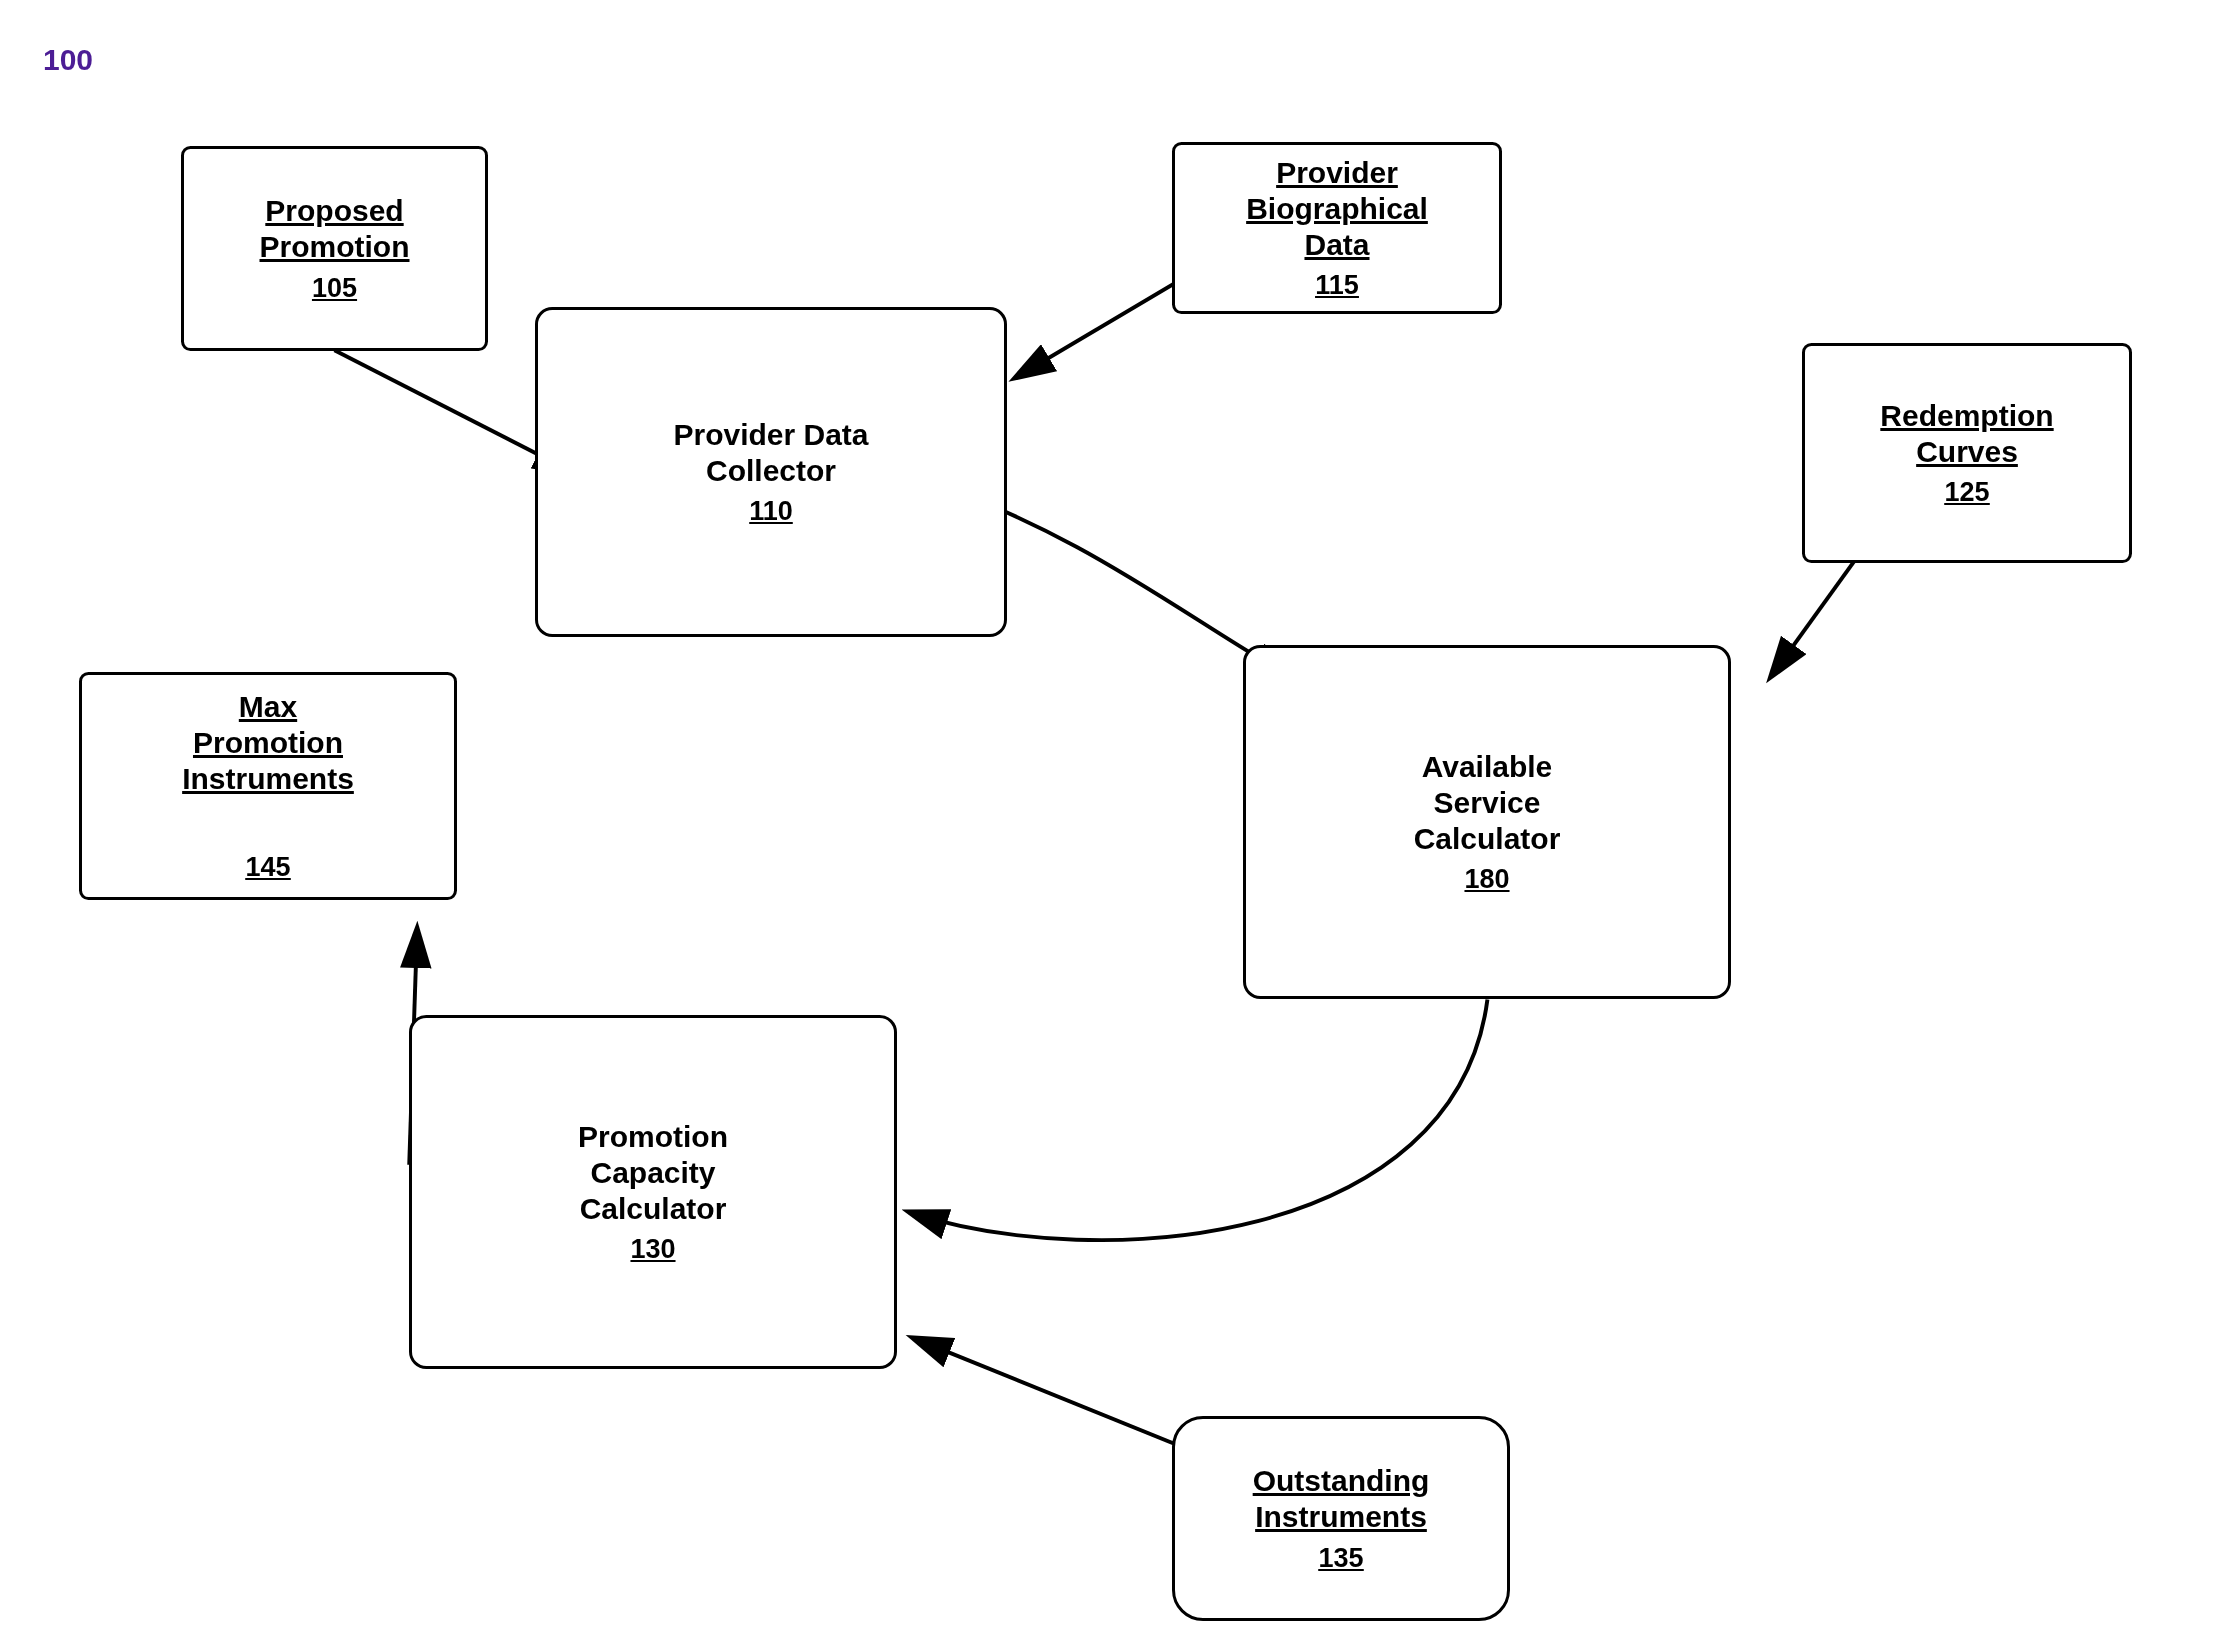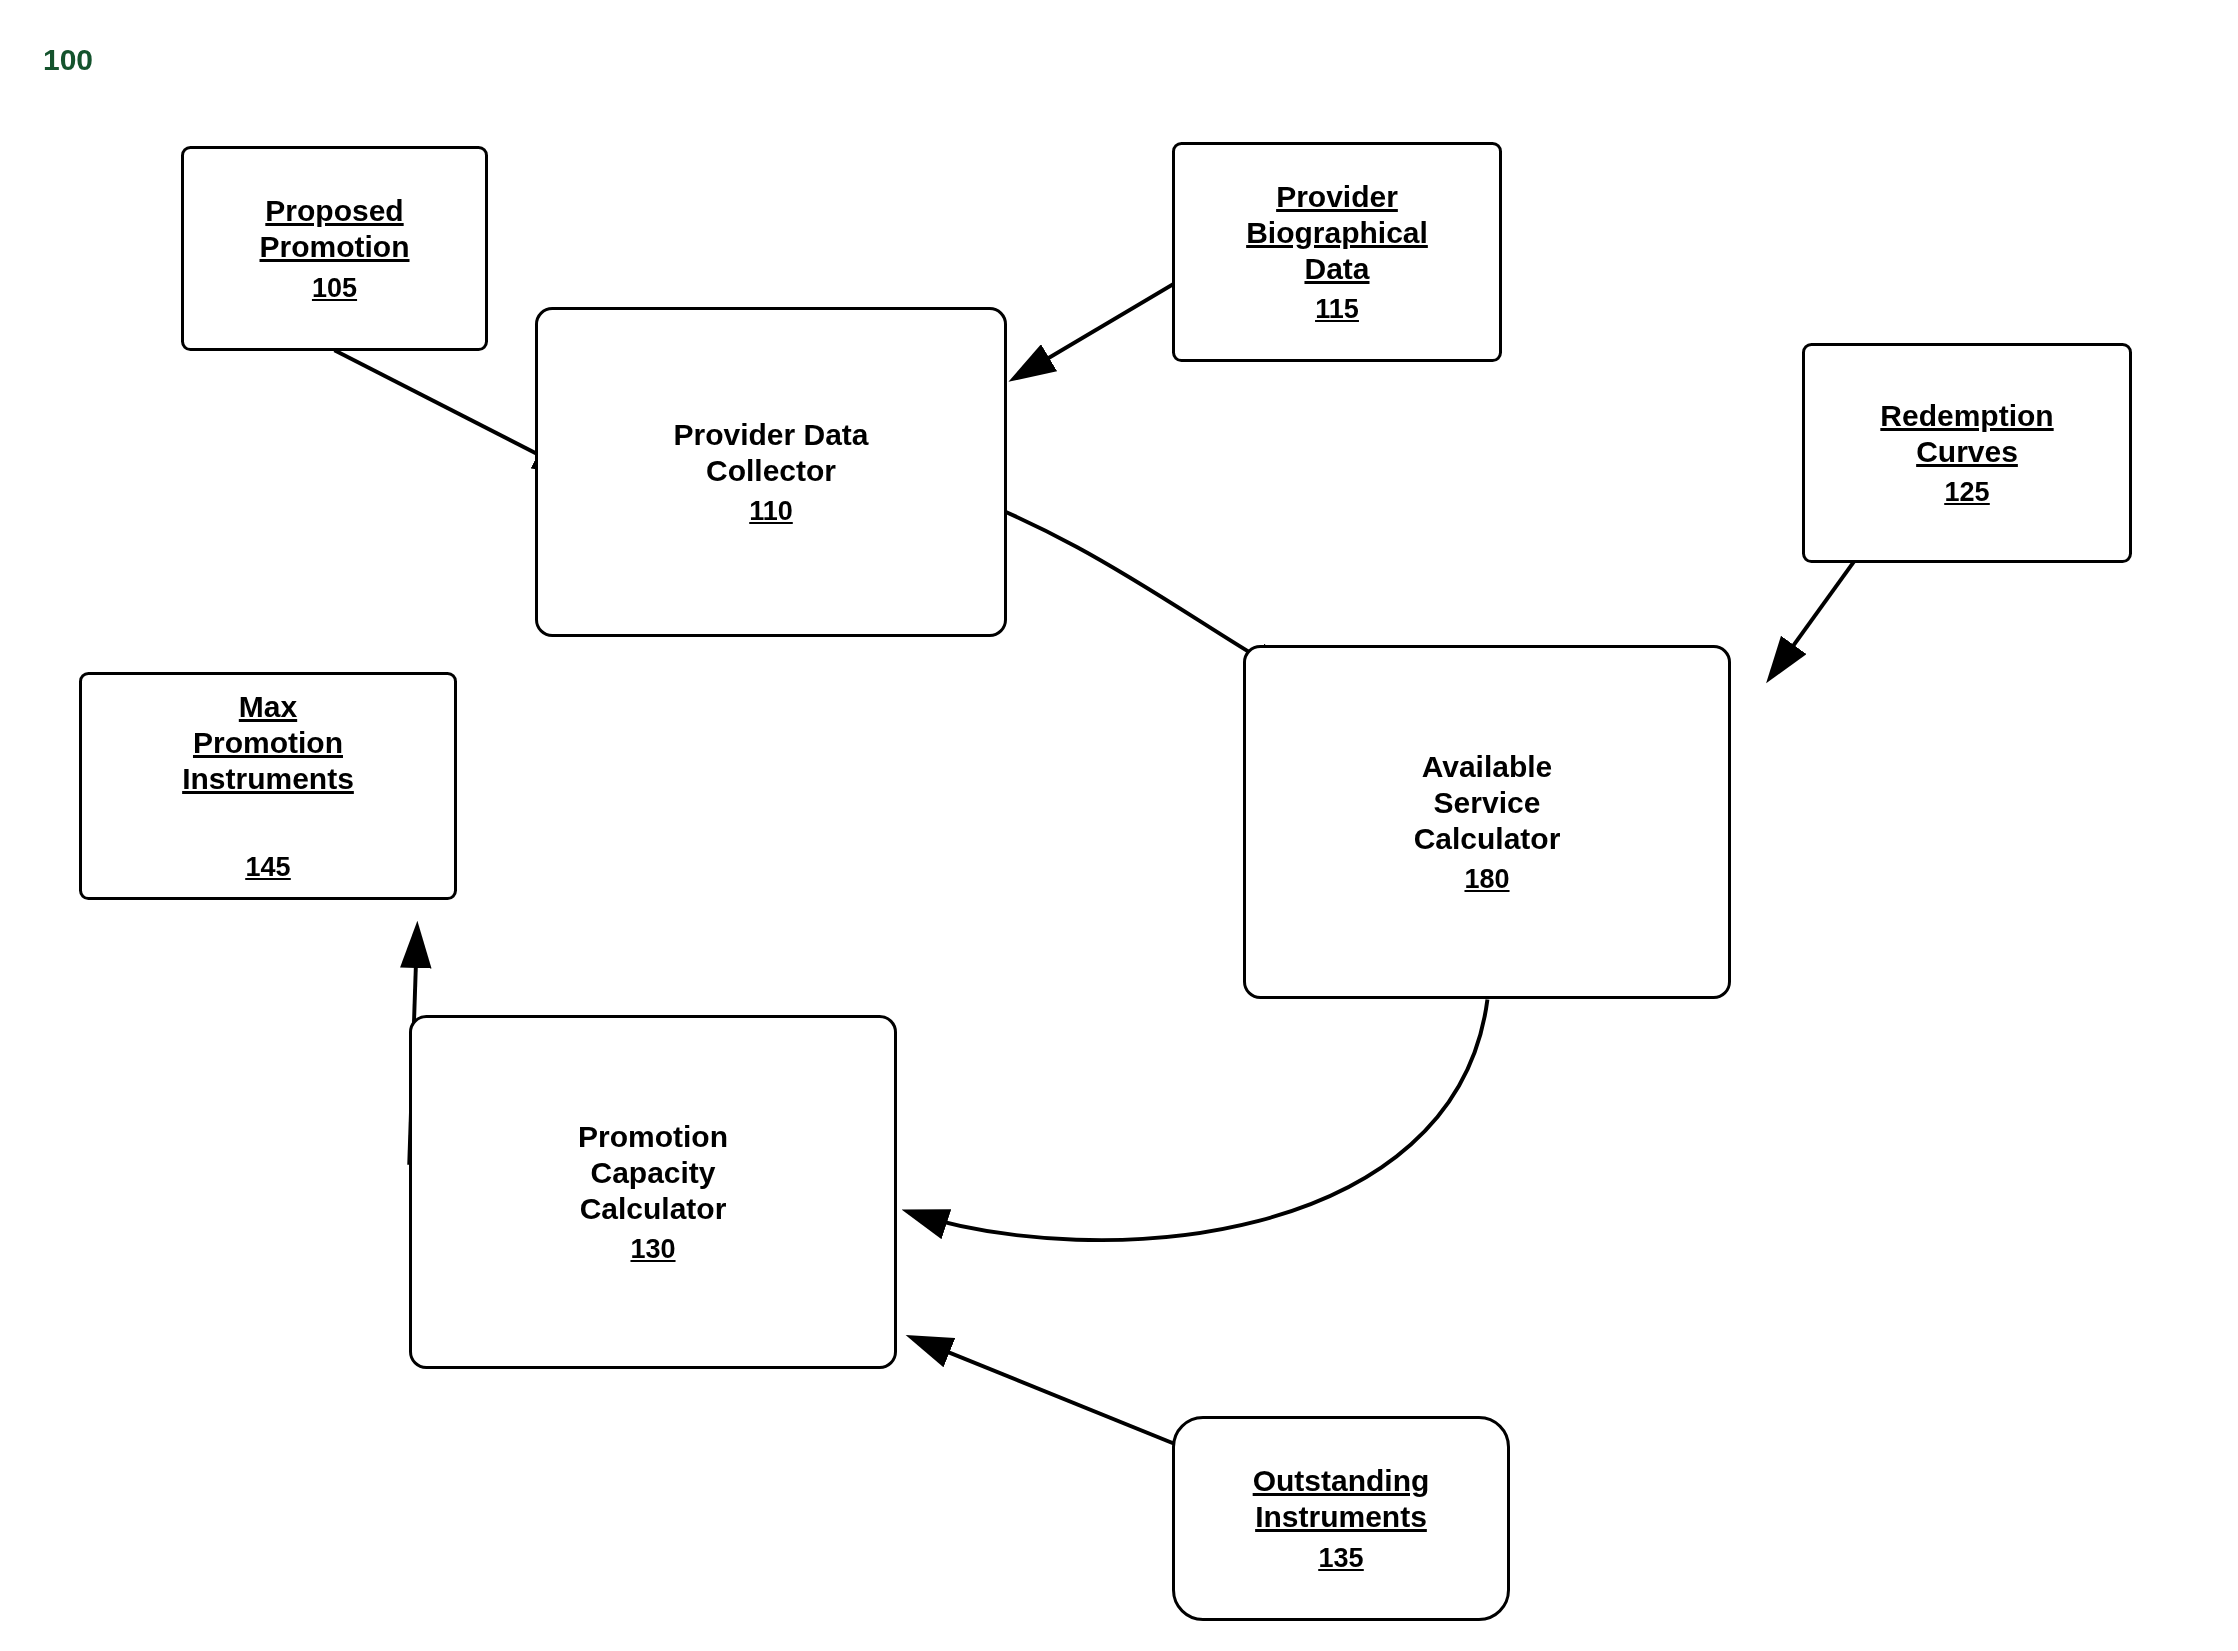--- a/index.html
+++ b/index.html
@@ -17,21 +17,21 @@
       width: 2239px;
       height: 1652px;
     }
 
     .diagram-label {
       position: absolute;
       top: 43px;
       left: 43px;
       font-size: 30px;
       font-weight: bold;
-      color: #14532d;
+      color: #4c1d95;
     }
 
     
     .box {
       position: absolute;
       border: 3.9px solid #000;
       border-radius: 17.3px;
       background: #fff;
       display: flex;
       flex-direction: column;
@@ -104,21 +104,21 @@
   <div class="box box-small" style="left:181px; top:146px; width:307px; height:205px;">
     <div class="box-title">Proposed<br>Promotion</div>
     <div class="box-number">105</div>
   </div>
 
   <div class="box" style="left:535px; top:307px; width:472px; height:330px;">
     <div class="box-title">Provider Data<br>Collector</div>
     <div class="box-number">110</div>
   </div>
 
-  <div class="box box-small" style="left:1172px; top:142px; width:330px; height:220px;">
+  <div class="box box-small" style="left:1172px; top:142px; width:330px; height:172px;">
     <div class="box-title">Provider<br>Biographical<br>Data</div>
     <div class="box-number">115</div>
   </div>
 
   <div class="box" style="left:1243px; top:645px; width:488px; height:354px;">
     <div class="box-title">Available<br>Service<br>Calculator</div>
     <div class="box-number">180</div>
   </div>
 
   <div class="box box-small" style="left:1802px; top:315px; width:330px; height:220px;margin-top:28px;">

